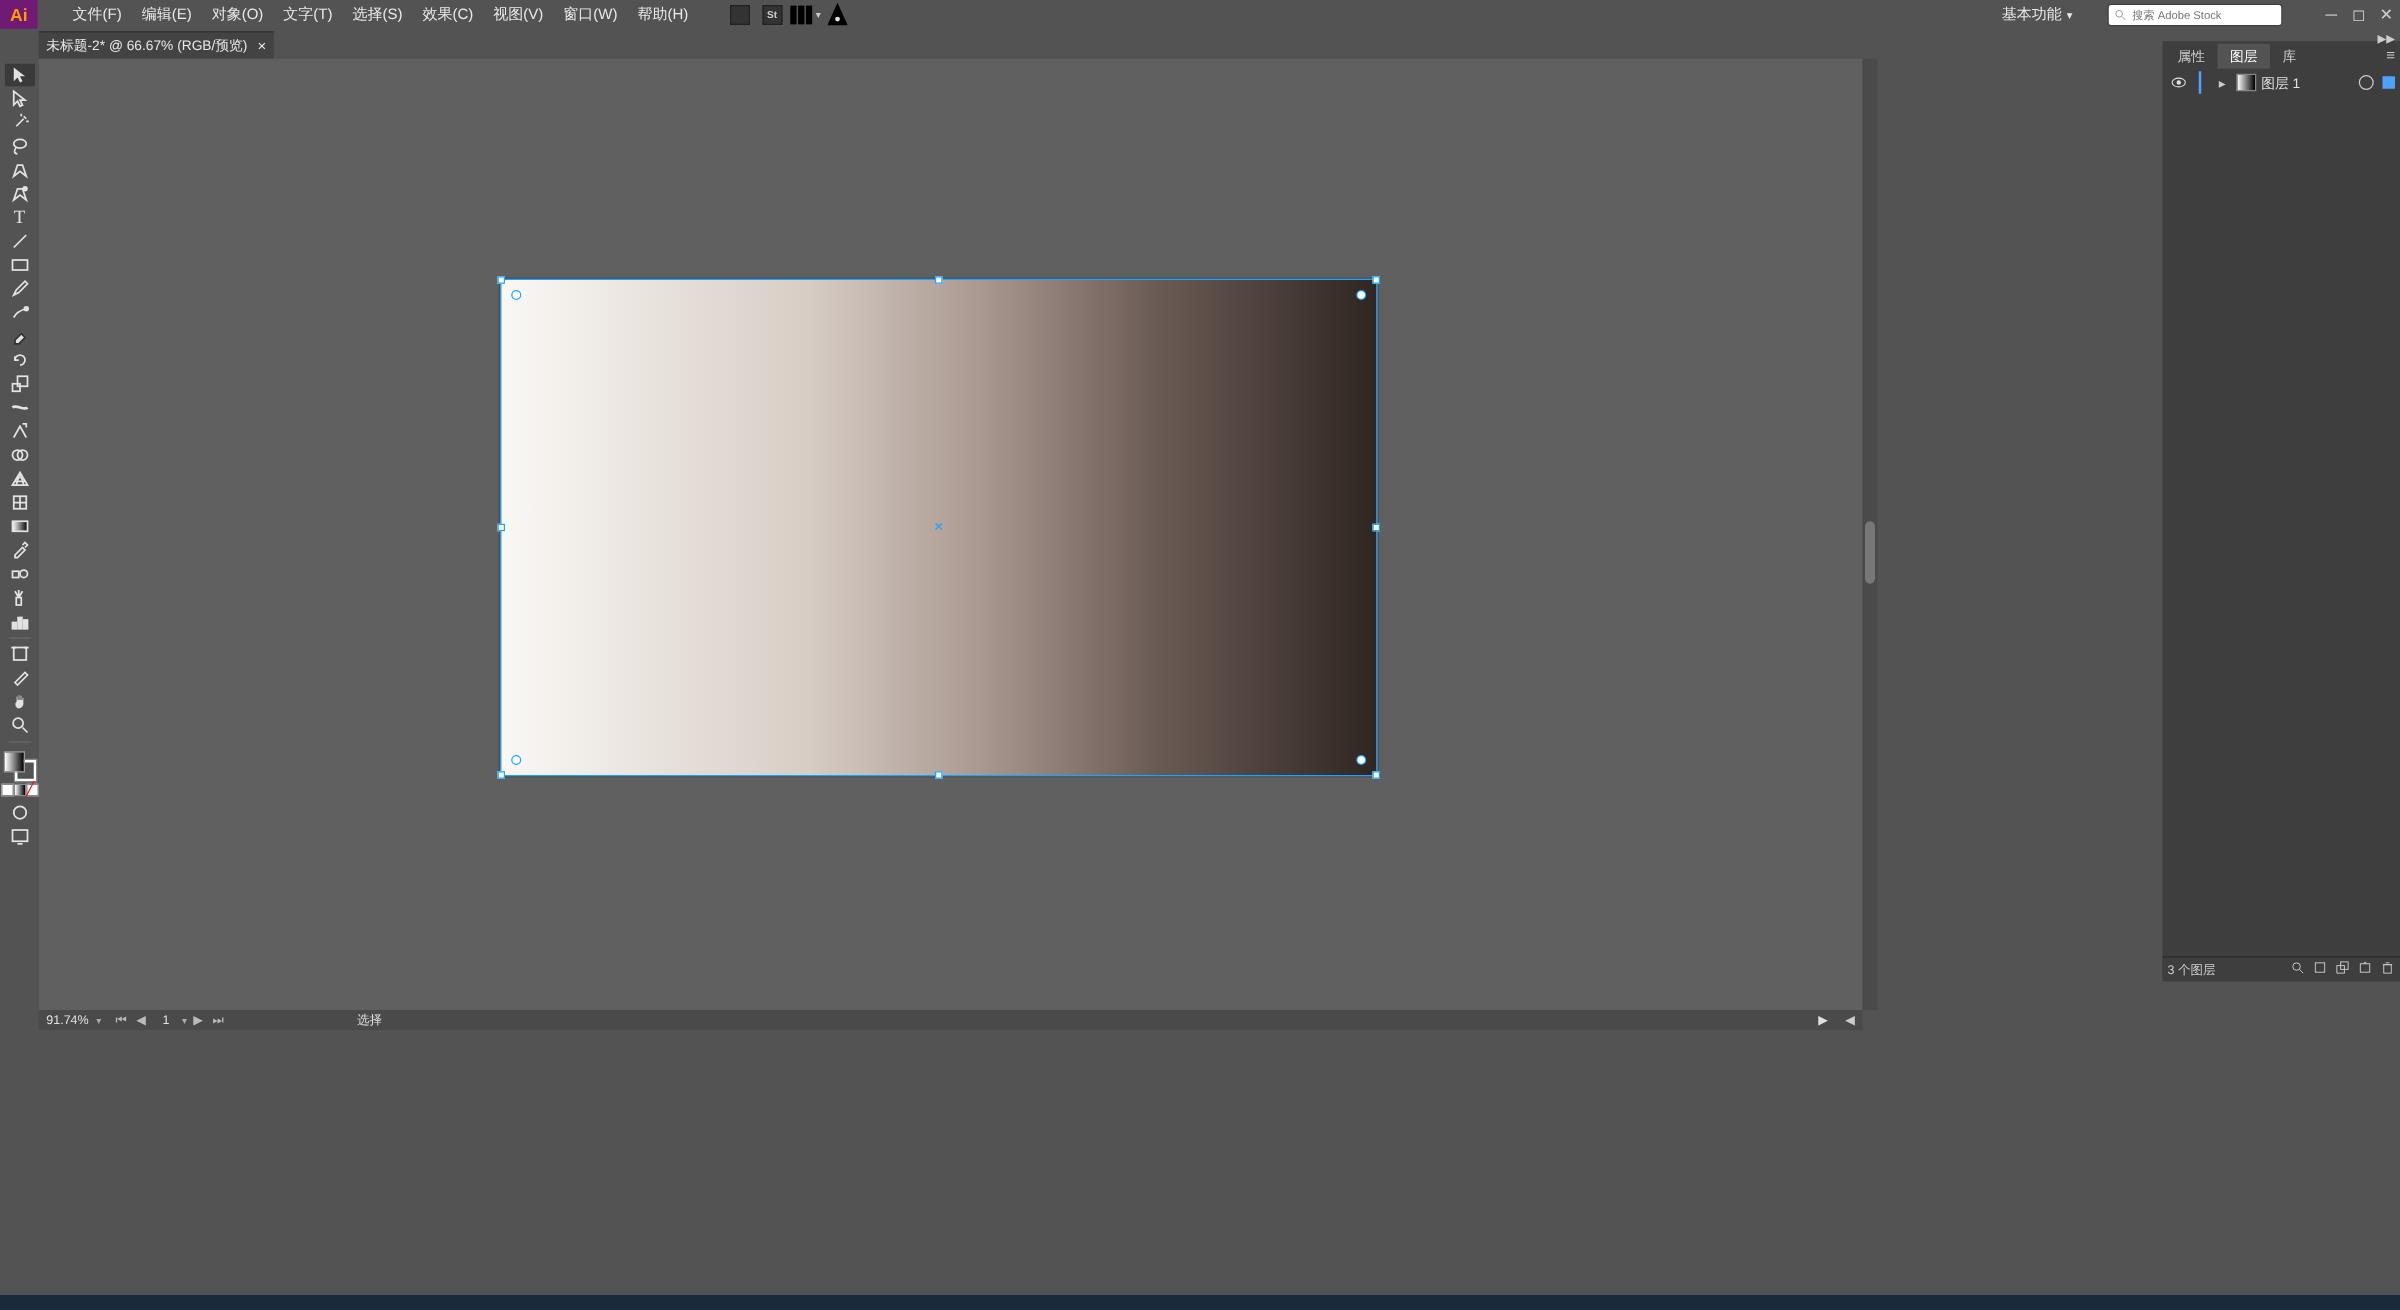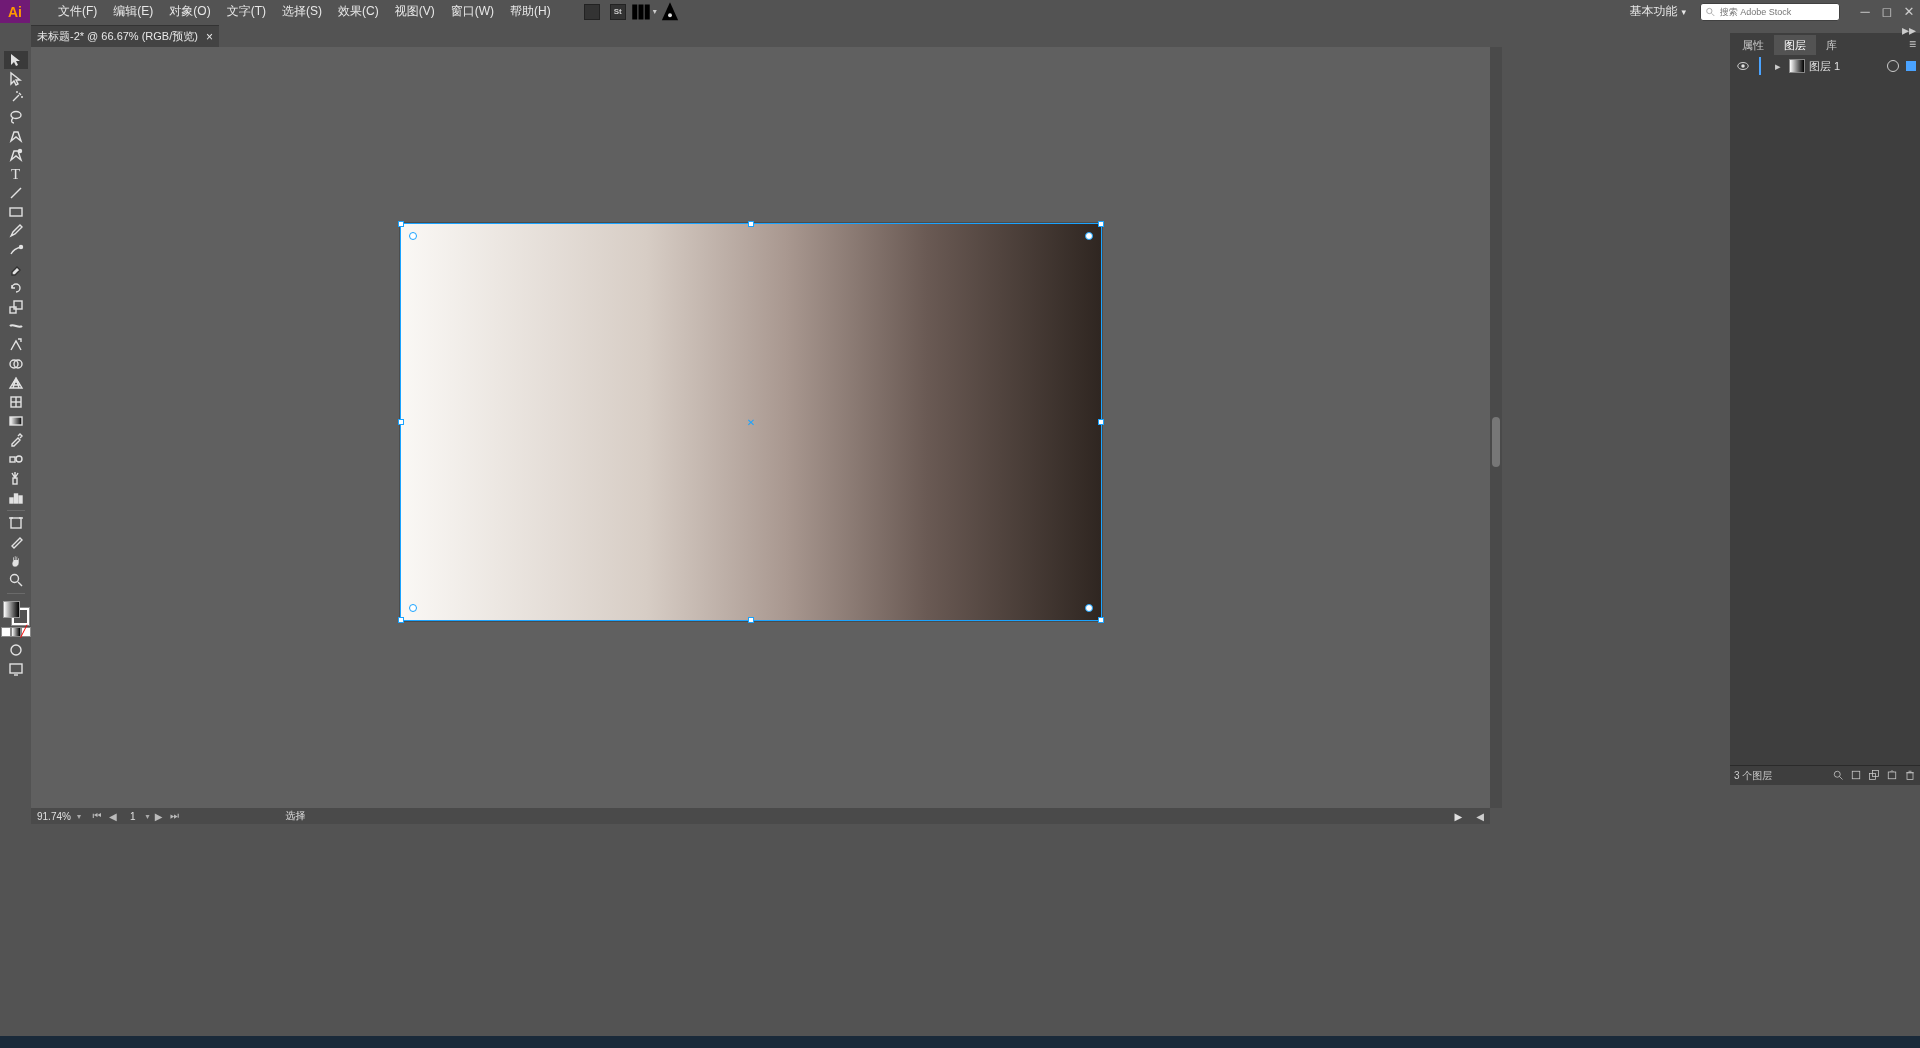--- a/index.html
+++ b/index.html
@@ -2,21 +2,21 @@
 <html><head>
 <meta charset="utf-8">
 <style>
 *{margin:0;padding:0;box-sizing:border-box;font-family:"Microsoft YaHei",sans-serif;user-select:none}
 body{width:1920px;height:1048px;background:#535353;overflow:hidden;position:relative}
 .menubar{position:absolute;top:0;left:0;right:0;height:23px;background:#535353;display:flex;align-items:center;color:#efefef;font-size:12px}
 .ai-logo{width:30px;height:23px;display:flex;align-items:center;justify-content:center;background:#701a75}
 .ai-logo span{color:#ff9a00;font-weight:bold;font-size:14px}
 .menu-items{display:flex;padding-left:20px}
 .menu-item{padding:0 8px;line-height:23px;cursor:pointer;color:#e8e8e8;white-space:nowrap}
-.menubar-right{margin-left:auto;display:flex;align-items:center;gap:2px;padding-right:0}
+.menubar-right{margin-left:auto;display:flex;align-items:center;gap:16px;padding-right:0}
 .mb-icon{width:26px;height:23px;display:flex;align-items:center;justify-content:center;color:#b8b8b8;font-size:11px}
 .workspace-sel{display:flex;align-items:center;color:#e8e8e8;font-size:12px;padding:0 6px;gap:4px;margin-right:6px}
 .search-stock{width:140px;height:18px;border:1px solid #404040;background:#ffffff;border-radius:3px;display:flex;align-items:center;padding:0 4px;gap:4px;margin-right:6px}
 .search-stock input{background:transparent;border:none;outline:none;font-size:9px;color:#888;width:100%}
 .win-ctrls{display:flex;gap:0;margin-left:6px}
 .win-btn{width:22px;height:18px;display:flex;align-items:center;justify-content:center;color:#ccc;font-size:13px}
 .mb-sq{width:16px;height:16px;background:#333;border:1px solid #222;display:flex;align-items:center;justify-content:center;color:#ccc;font-size:8px;font-weight:bold}
 .doc-tabs{position:absolute;top:23px;left:31px;height:24px;display:flex;align-items:flex-end}
 .doc-tab{height:22px;background:#434343;color:#e8e8e8;font-size:11px;padding:0 6px;display:flex;align-items:center;gap:8px;border-top:1px solid #333}
 .close-x{color:#e8e8e8;font-size:12px}

